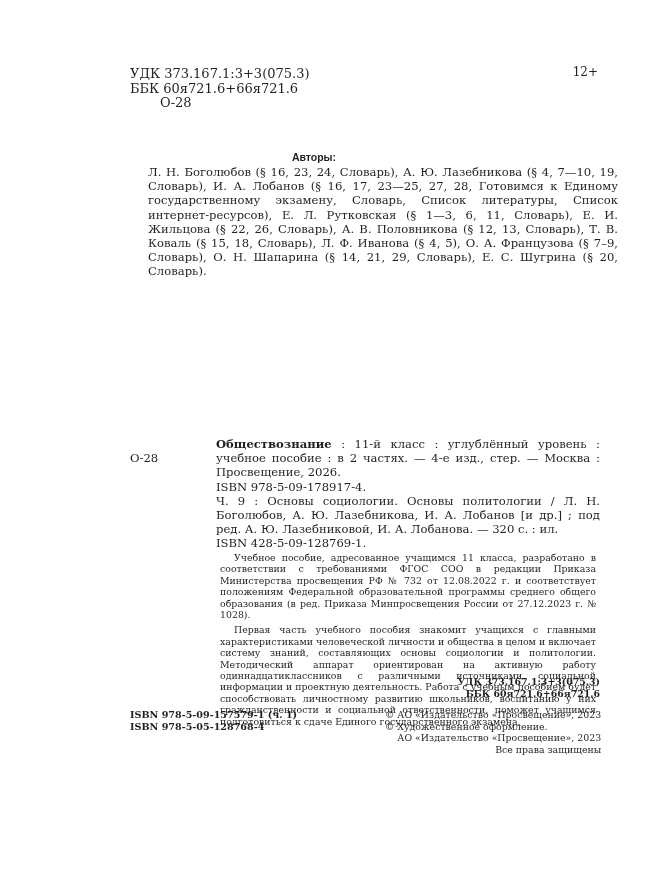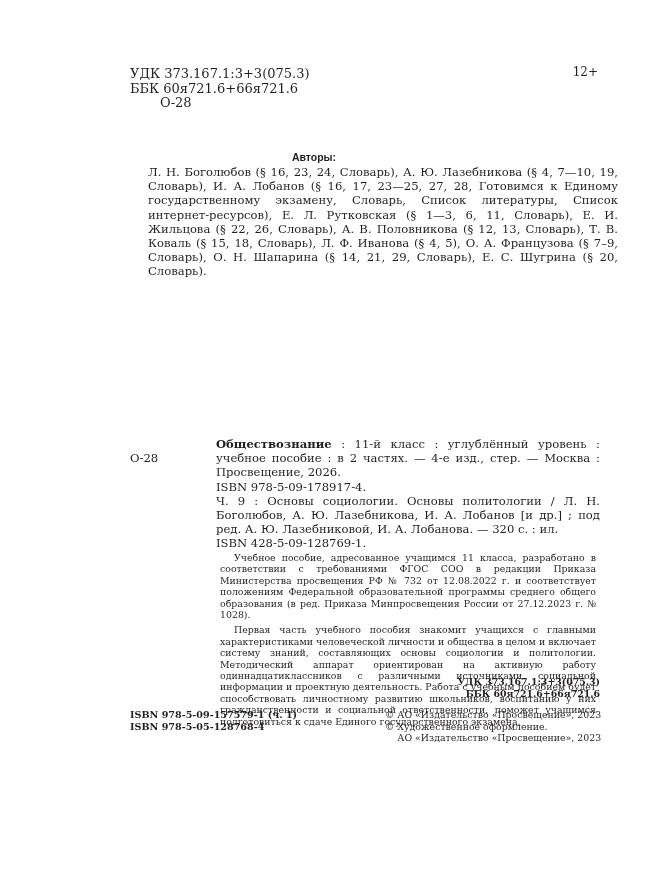--- a/index.html
+++ b/index.html
@@ -66,13 +66,14 @@
 
 <div class="abs isbn-left">
   <div>ISBN 978-5-09-157579-1 (ч. 1)</div>
   <div>ISBN 978-5-05-128768-4</div>
 </div>
 
 <div class="abs copyright">
   <div>© АО «Издательство «Просвещение», 2023</div>
   <div>© Художественное оформление.</div>
   <div class="ind">АО «Издательство «Просвещение», 2023</div>
+  <div class="ind">Все права защищены</div>
 </div>
 
 </body></html>

